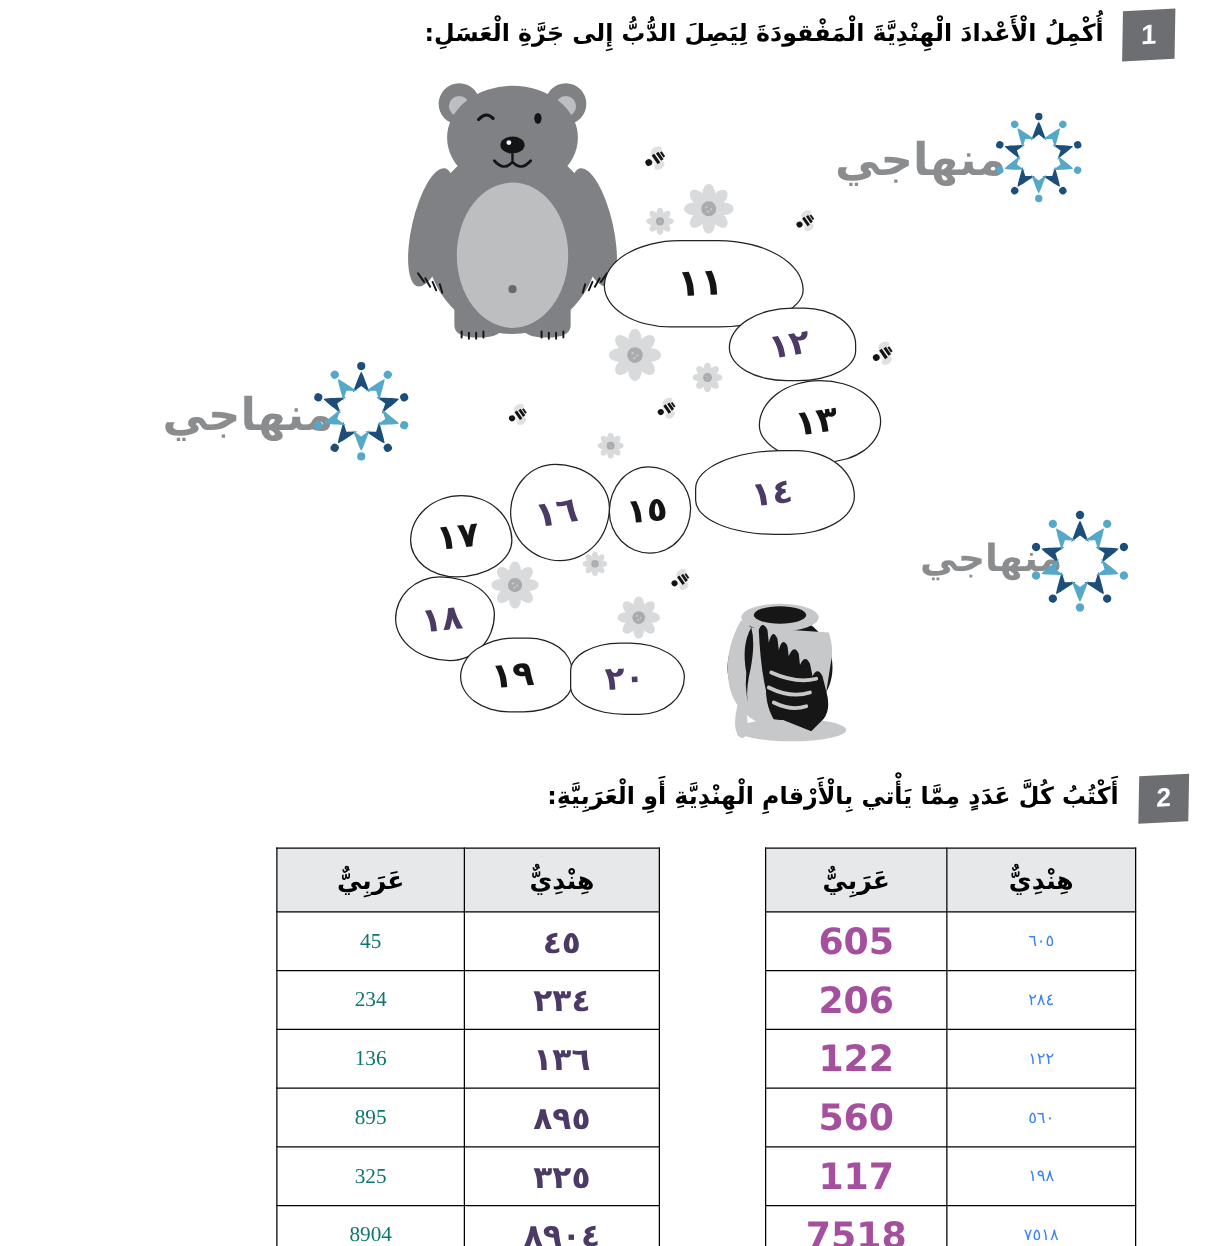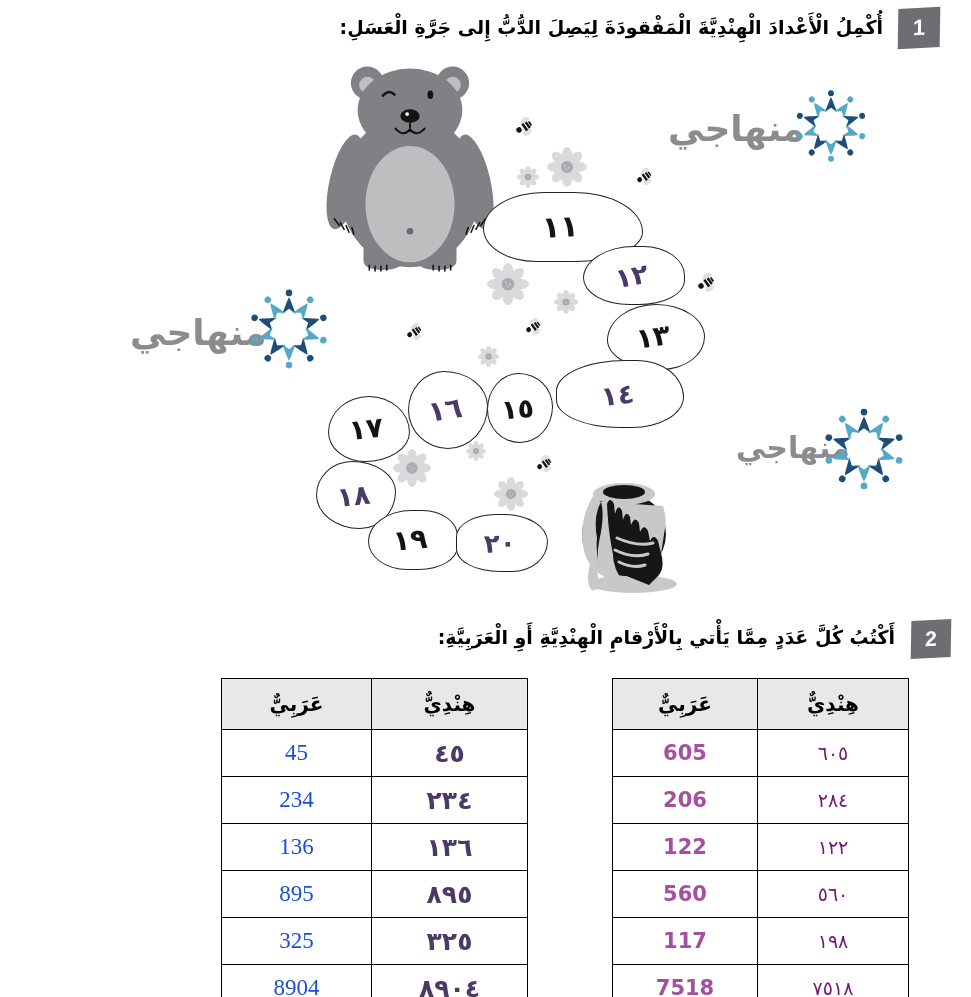--- a/index.html
+++ b/index.html
@@ -28,24 +28,24 @@
            display:flex; align-items:center; justify-content:center; }
   .stone .num { font-weight:bold; letter-spacing:5px; line-height:1; padding-right:5px; }
   .num.given  { color:#141414; }
   .num.answer { color:#4b3a66; }
 
   
   table.conv { position:absolute; border-collapse:collapse; table-layout:fixed; background:#fff; }
   table.conv th, table.conv td { border:1.6px solid #000; text-align:center; vertical-align:middle; padding:4px; }
   table.conv th { background:#e7e8e9; font-weight:bold; font-size:20px; height:42px; direction:rtl; }
   table.conv td { height:38px; }
-  .ar-val      { font-family:"Liberation Serif", serif; font-size:23px; color:#1d4ed8; }
+  .ar-val      { font-family:"Liberation Serif", serif; font-size:17px; color:#0f766e; }
   .hi-answer   { color:#4b3a66; font-weight:bold; font-size:25px; letter-spacing:3px; }
-  .ar-answer   { color:#a4509e; font-weight:bold; font-size:21px; font-family:"DejaVu Sans", sans-serif;margin-top:40px; }
-  .hi-given    { color:#701a75; font-size:19px; letter-spacing:2px; }
+  .ar-answer   { color:#a4509e; font-weight:bold; font-size:29px; font-family:"DejaVu Sans", sans-serif;margin-top:40px; }
+  .hi-given    { color:#3b82f6; font-size:13px; letter-spacing:2px; }
   #table-left  { left:221px; top:678px; width:306px; }
   #table-right { left:612px; top:678px; width:296px; }
 
   .decor { position:absolute; }
 </style>
 </head>
 <body>
 
 <div class="page">
 

